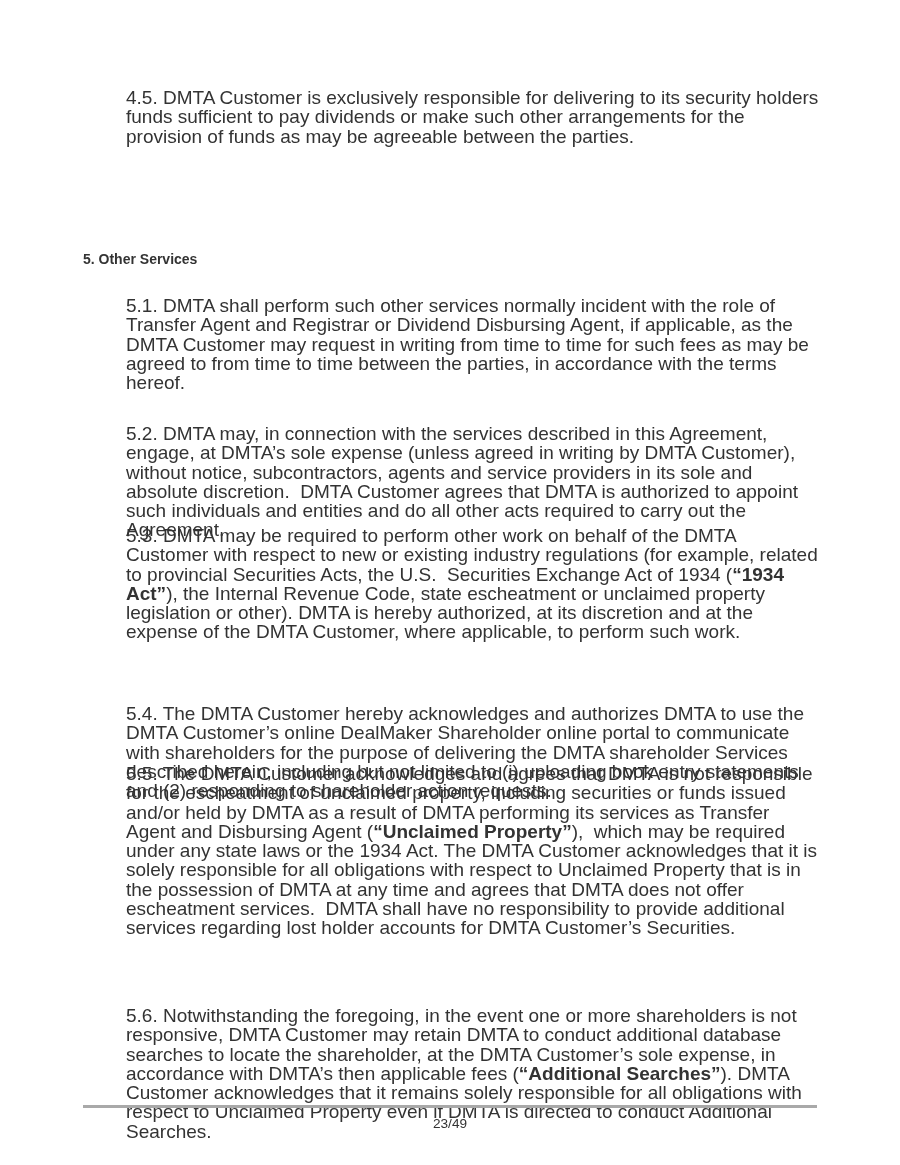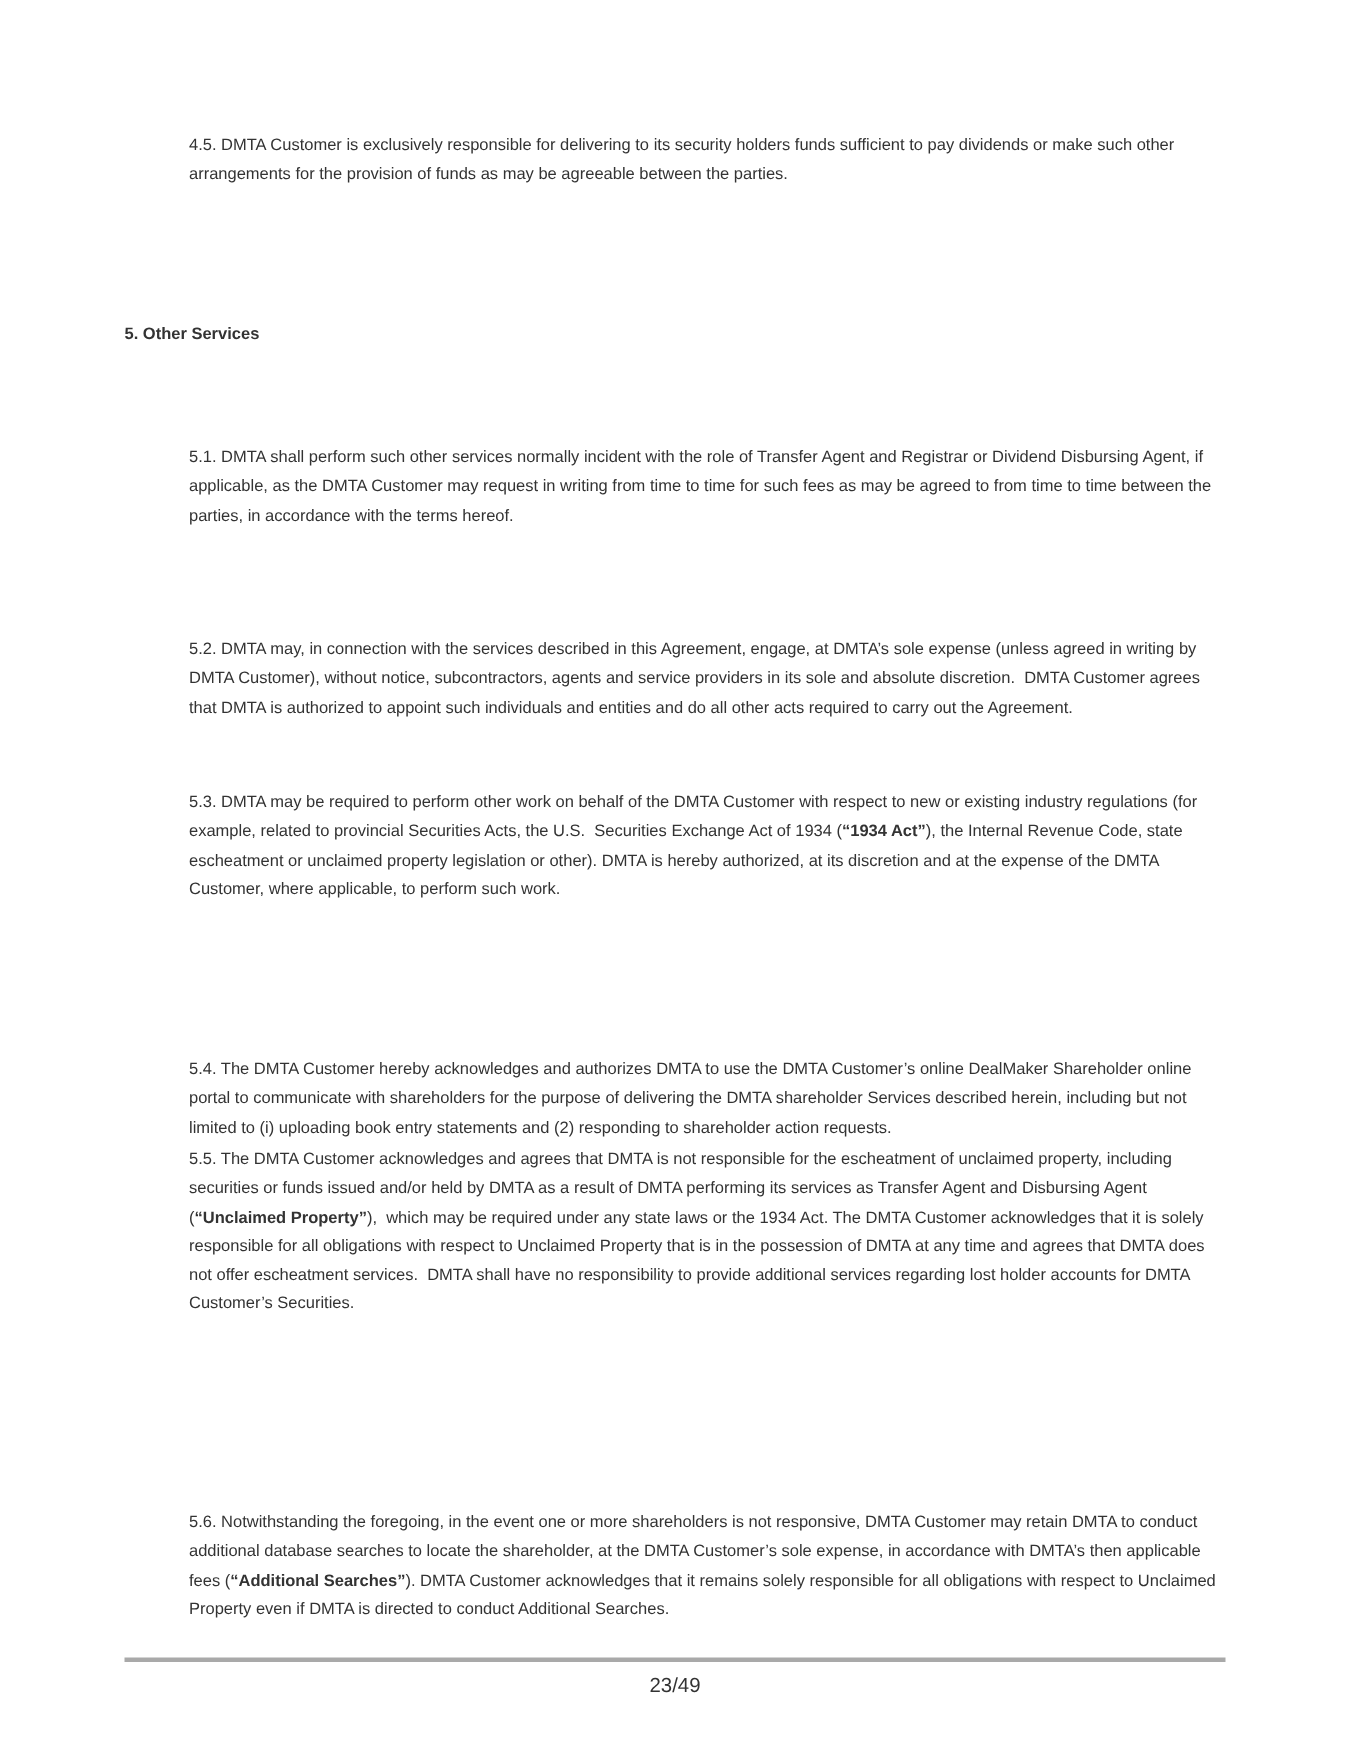--- a/index.html
+++ b/index.html
@@ -13,34 +13,35 @@
     position: relative;
     width: 900px;
     height: 1165px;
     background: #ffffff;
     overflow: hidden;
   }
   .para {
     position: absolute;
     left: 126px;
     width: 694px;
-    font-size: 11px;
+    font-size: 19px;
     line-height: 19.3px;
     color: #333333;
     white-space: pre-wrap;
   }
   .para b { font-weight: bold; }
   .section-heading {
     position: absolute;
     left: 83px;
     width: 737px;
-    font-size: 11px;
+    font-size: 14px;
     line-height: 19.3px;
     font-weight: bold;
     color: #333333;
+    margin-top: 36px;
   }
   .pos-p45 { top: 88px; }
   .pos-h5  { top: 214px; }
   .pos-p51 { top: 296px; }
   .pos-p52 { top: 424px; }
   .pos-p53 { top: 526px; }
   .pos-p54 { top: 704px; }
   .pos-p55 { top: 764px; }
   .pos-p56 { top: 1006px; }
   .footer-divider {

